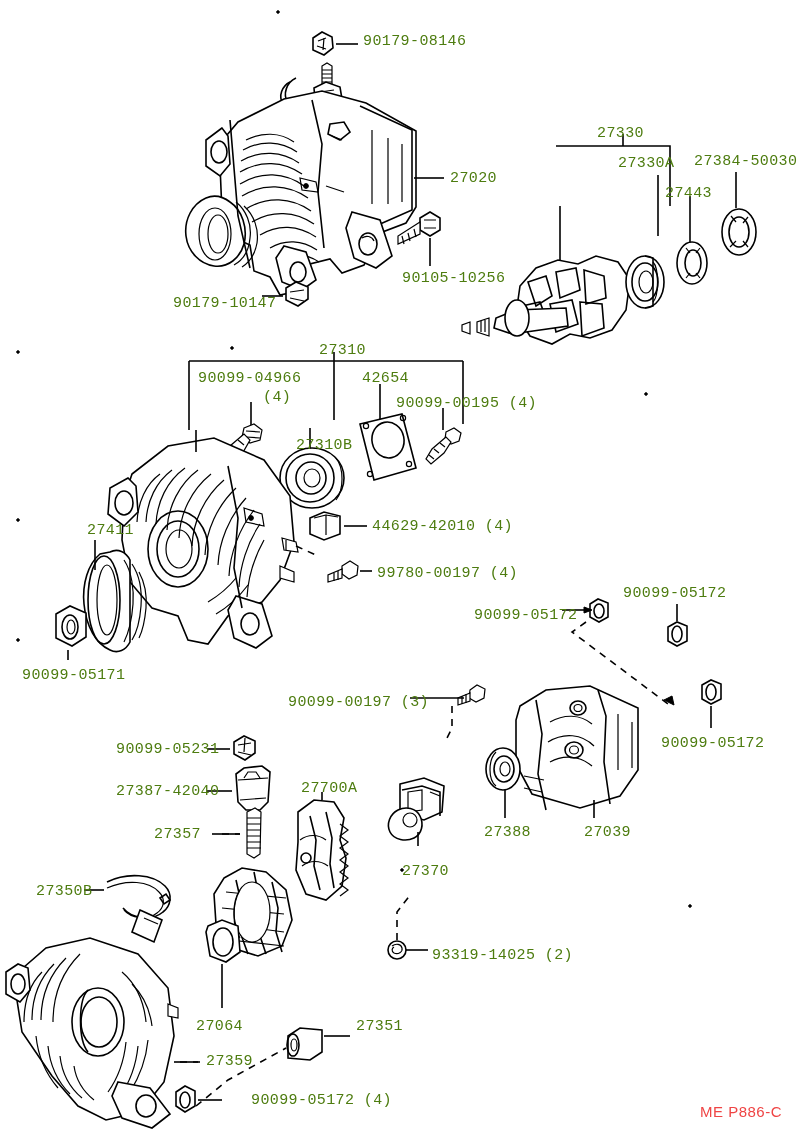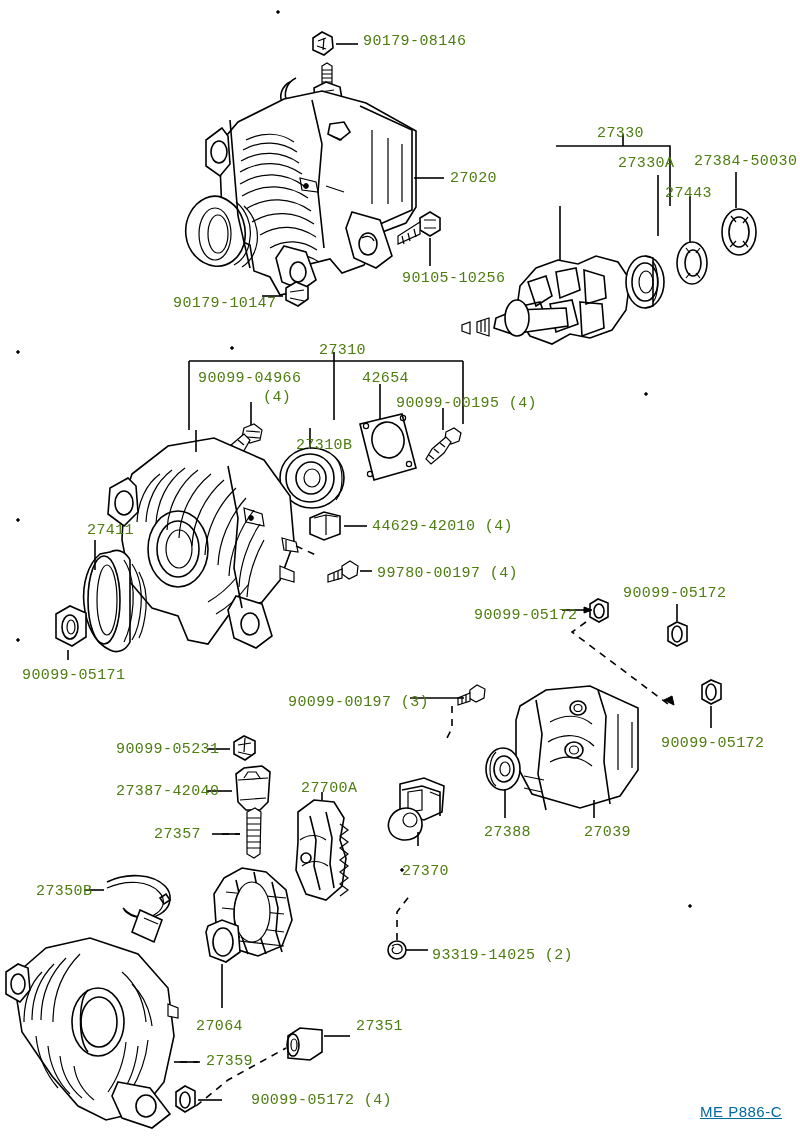--- a/index.html
+++ b/index.html
@@ -36,22 +36,21 @@
     white-space: nowrap;
     line-height: 1;
   }
   .diagram-code {
     position: absolute;
     right: 18px;
     bottom: 16px;
     font-size: 15px;
     letter-spacing: 0.5px;
     white-space: nowrap;
-    color: #0369a1;
-    text-decoration: underline;
+    color: #ef4444;
   }
   
   .ln { stroke: #000; stroke-width: 1.6; fill: none; }
   .ln-thin { stroke: #000; stroke-width: 1.2; fill: none; }
   .ln-dash { stroke: #000; stroke-width: 1.6; fill: none; stroke-dasharray: 7 6; }
   .fillblack { fill: #000; stroke: #000; stroke-width: 1; }
   .wh { fill: #fff; stroke: #000; stroke-width: 1.6; }
   .wh-thin { fill: #fff; stroke: #000; stroke-width: 1.2; }
 </style>
 </head>

